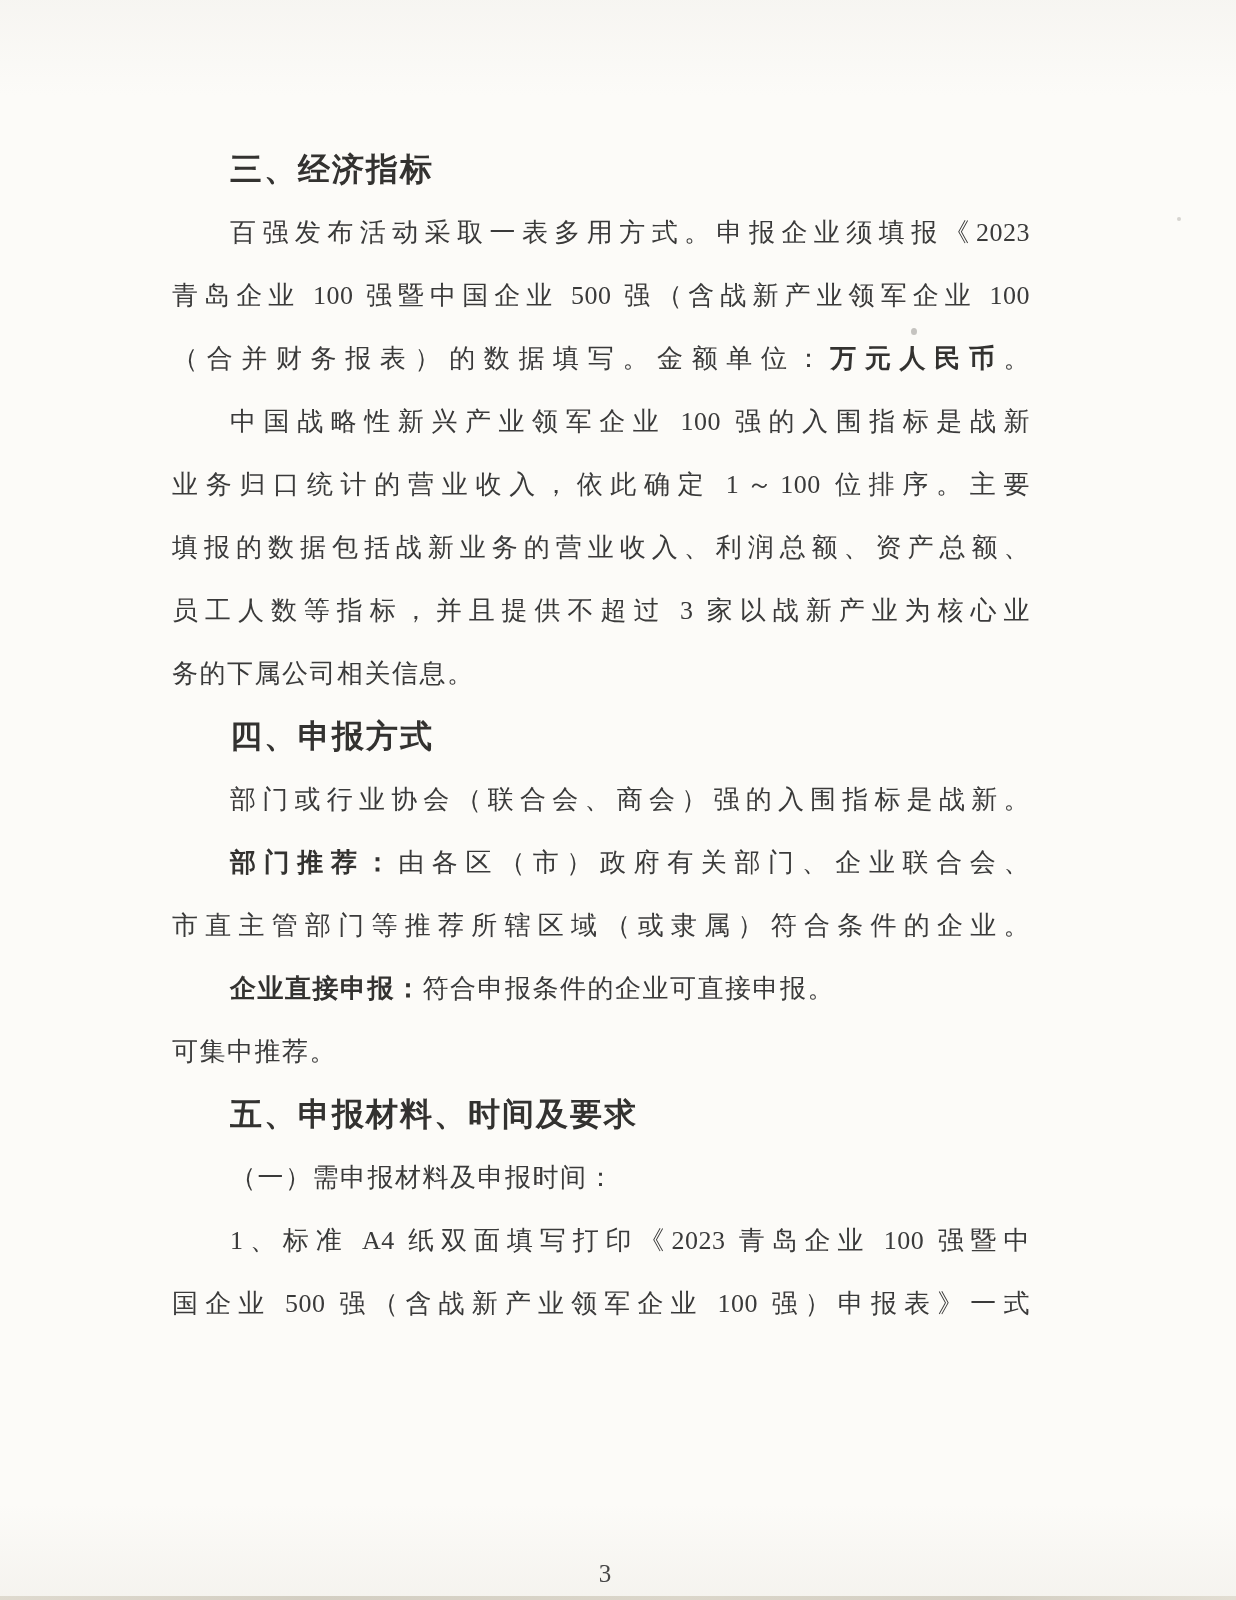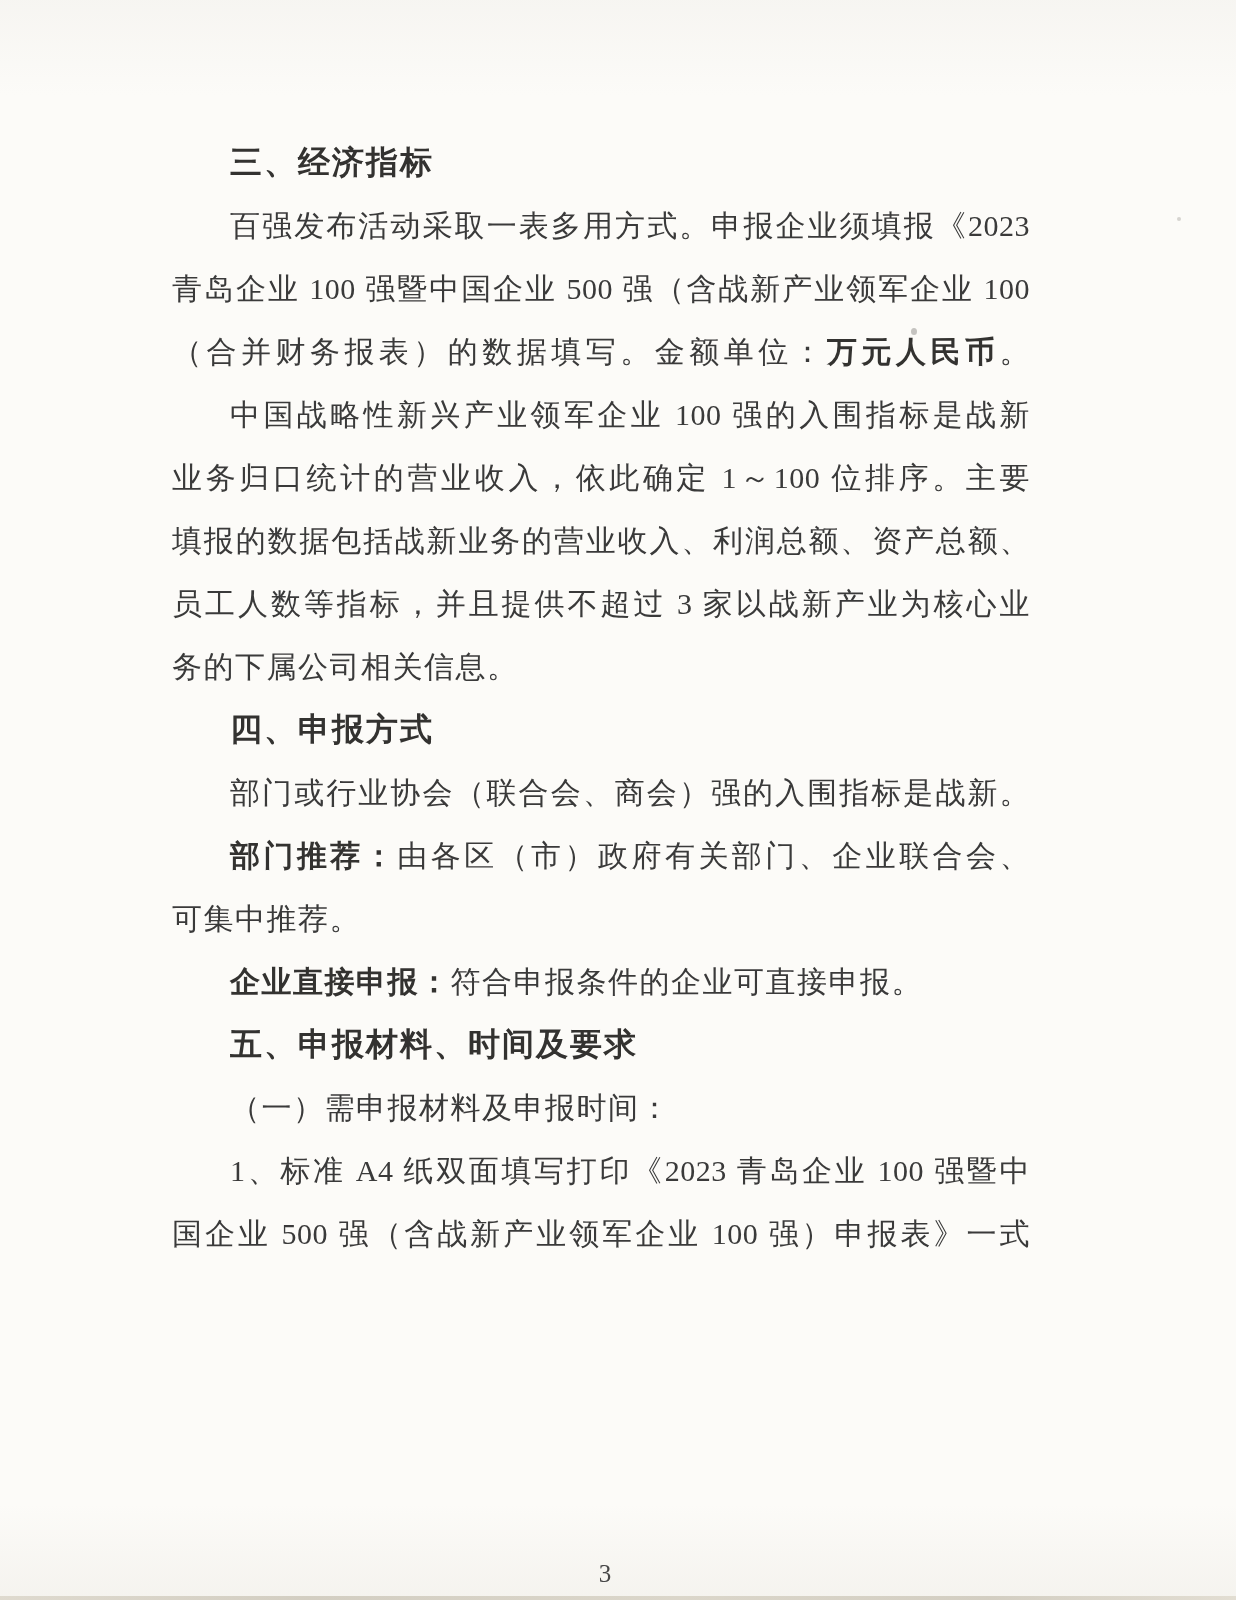--- a/index.html
+++ b/index.html
@@ -17,27 +17,27 @@
   }
   
   .page::before {
     content: "";
     position: absolute; inset: 0;
     background: linear-gradient(180deg, rgba(230,228,222,.25) 0%, rgba(255,255,255,0) 6%, rgba(255,255,255,0) 94%, rgba(228,225,216,.3) 100%);
     pointer-events: none;
   }
   .doc {
     position: absolute;
-    left: 172px; top: 131px;
+    left: 172px; top: 138px;
     width: 858px;
   }
   .line {
     height: 63px;
     line-height: 63px;
-    font-size: 30px;
+    font-size: 26px;
     letter-spacing: 1.5px;
     white-space: nowrap;
     text-align: left;
   }
   .line.ind { padding-left: 58px; }
   .line.jus {
     white-space: normal;
     letter-spacing: 0.5px;
     text-align: justify;
     text-align-last: justify;
@@ -88,24 +88,25 @@
     <div class="line jus"><span>填报的数据包括战新业务的营业收入、利润总额、资产总额、</span></div>
     <div class="line jus"><span>员工人数等指标，并且提供不超过 3 家以战新产业为核心业</span></div>
     <div class="line"><span>务的下属公司相关信息。</span></div>
 
 
     <div class="line hd ind"><span class="b">四、申报方式</span></div>
 
     <div class="line jus ind"><span>部门或行业协会（联合会、商会）强的入围指标是战新。</span></div>
 
     <div class="line jus ind"><span class="b">部门推荐：</span><span>由各区（市）政府有关部门、企业联合会、</span></div>
+    <div class="line jus"><span>市直主管部门等推荐所辖区域（或隶属）符合条件的企业。</span></div>
+
+    <div class="line ind"><span class="b">企业直接申报：</span><span>符合申报条件的企业可直接申报。</span></div>
 
     <div class="line"><span>可集中推荐。</span></div>
-
-    <div class="line ind"><span class="b">企业直接申报：</span><span>符合申报条件的企业可直接申报。</span></div>
 
     <div class="line hd ind"><span class="b">五、申报材料、时间及要求</span></div>
 
     <div class="line ind"><span>（一）需申报材料及申报时间：</span></div>
 
     <div class="line jus ind"><span>1、标准 A4 纸双面填写打印《2023 青岛企业 100 强暨中</span></div>
     <div class="line jus"><span>国企业 500 强（含战新产业领军企业 100 强）申报表》一式</span></div>
 
   </div>
 

